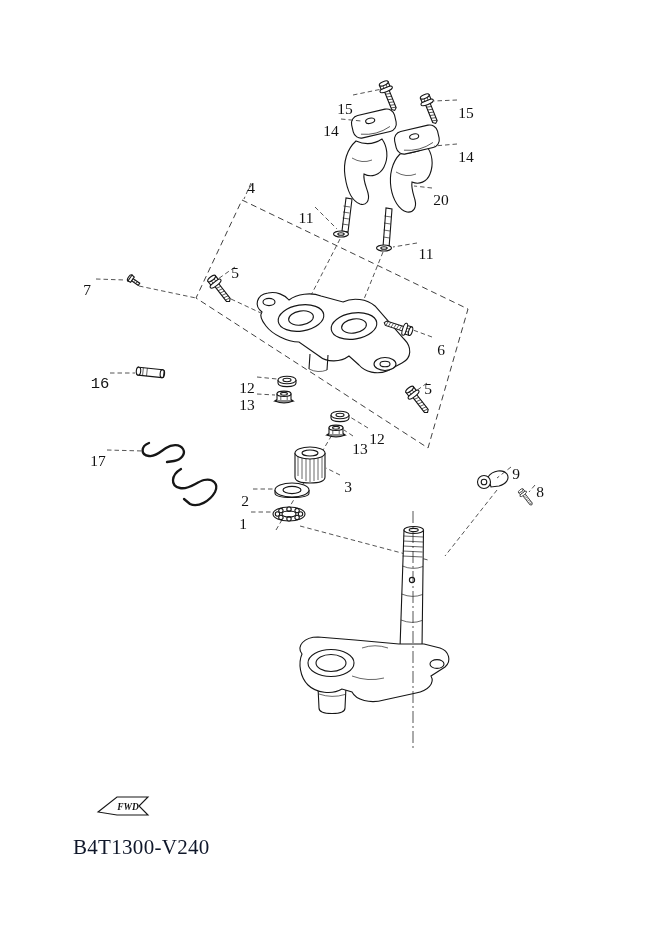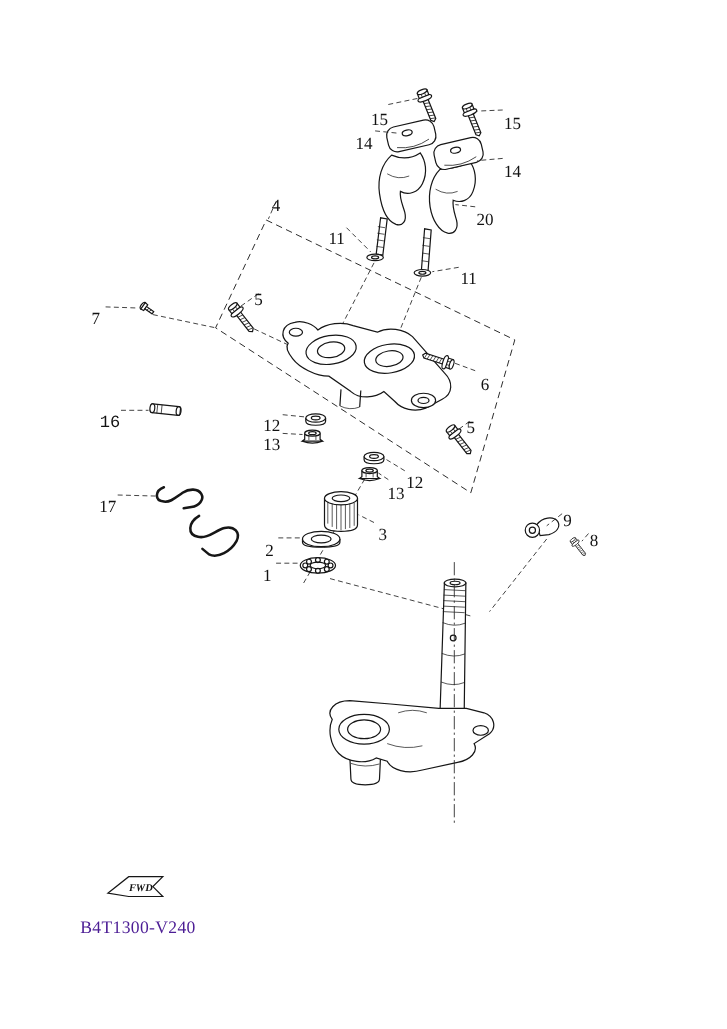--- a/index.html
+++ b/index.html
@@ -2,21 +2,21 @@
 <html><head>
 <meta charset="utf-8">
 <style>
   html,body{margin:0;padding:0;background:#ffffff;}
   .page{position:relative;width:661px;height:935px;background:#ffffff;overflow:hidden;
         font-family:"Liberation Serif",serif;}
   .diagram-svg{position:absolute;left:0;top:0;}
   .label-layer{position:absolute;left:0;top:12px;width:661px;height:935px;pointer-events:none;}
   .part-label{position:absolute;transform:translate(-50%,-50%);font-size:15.5px;color:#121212;
               font-family:"Liberation Serif",serif;line-height:1;}
-  .code{position:absolute;left:73px;top:835px;font-size:16px;color:#4c1d95;letter-spacing:.3px;}
+  .code{position:absolute;left:73px;top:835px;font-size:21px;color:#0f172a;letter-spacing:.3px;}
   svg .fw{fill:#ffffff;stroke:#161616;stroke-width:1.1;}
   svg .ln{fill:none;stroke:#161616;stroke-width:1.1;}
   svg .thin{fill:none;stroke:#161616;stroke-width:.65;}
   svg .lead{fill:none;stroke:#2a2a2a;stroke-width:.8;stroke-dasharray:4.5 3;}
   svg .dash{fill:none;stroke:#2a2a2a;stroke-width:.9;stroke-dasharray:6 4;}
   svg .cl{fill:none;stroke:#2a2a2a;stroke-width:.8;stroke-dasharray:12 3 2 3;}
   svg .wire{fill:none;stroke:#161616;stroke-width:2.3;stroke-linecap:round;stroke-linejoin:round;}
   svg text{font-family:"Liberation Serif",serif;fill:#121212;}
 </style>
 </head>

